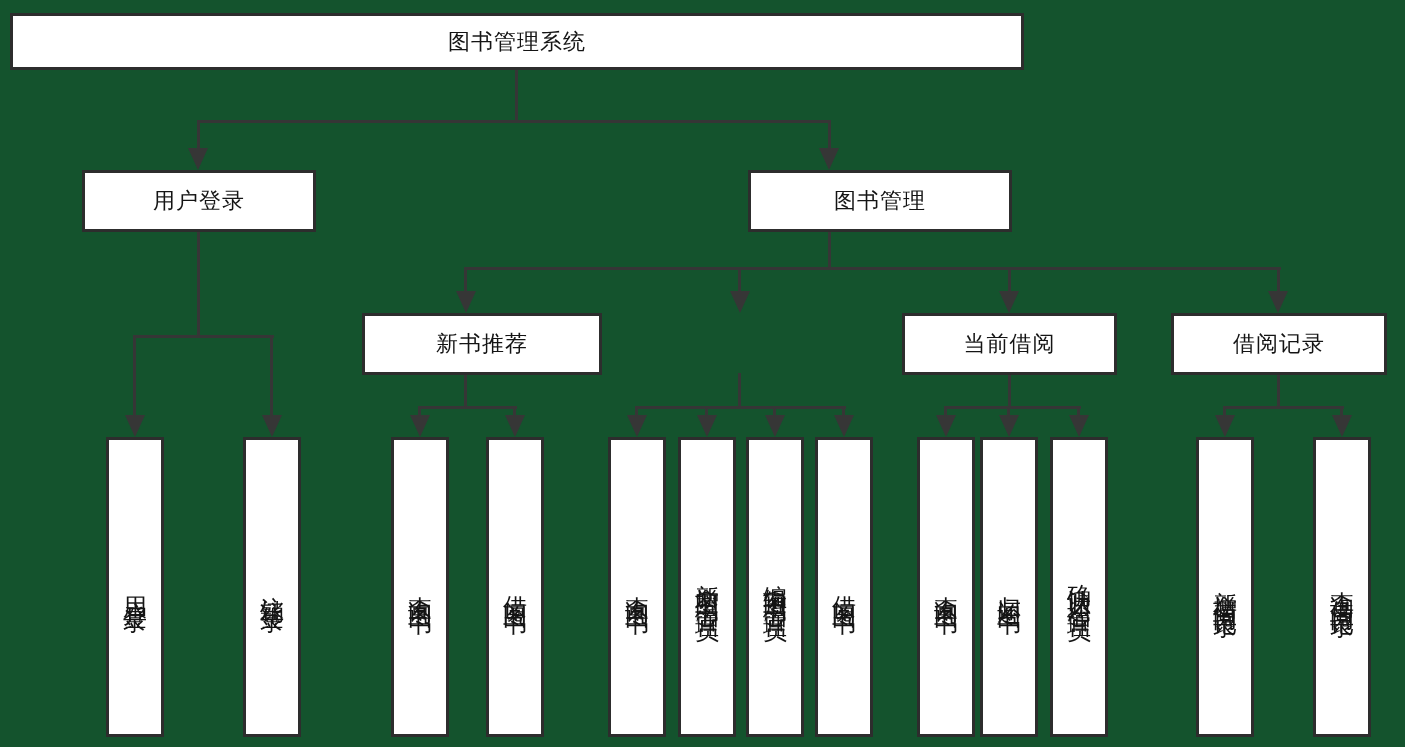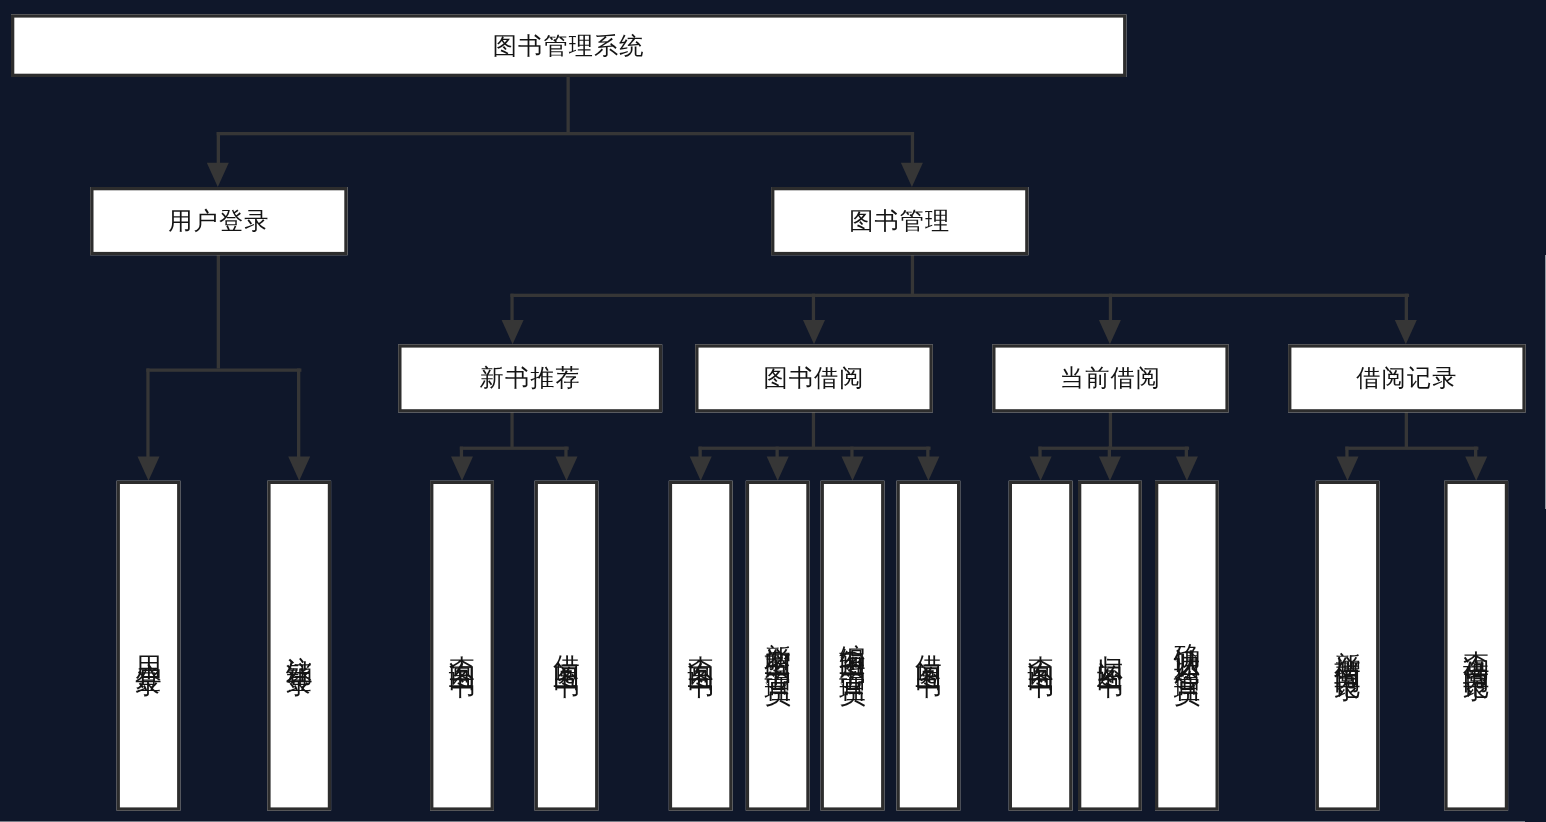--- a/index.html
+++ b/index.html
@@ -1,20 +1,20 @@
 <!DOCTYPE html>
 <html><head>
 <meta charset="utf-8">
 <style>
   * { margin:0; padding:0; box-sizing:border-box; }
   html,body { background:#fff; }
   .canvas {
     position:relative;
     width:1405px; height:747px;
-    background:#0f172a;
+    background:#14532d;
     font-family:"DejaVu Sans","Liberation Sans",sans-serif;
     color:#1c1c1c;
     overflow:hidden;
   }
   .node {
     position:absolute;
     border:3px solid #2d2d2d;
     background:#fff;
     display:flex;
     align-items:center;
@@ -58,42 +58,41 @@
   <div class="node" style="left:10px;top:13px;width:1014px;height:57px">图书管理系统</div>
 
   <div class="vl" style="left:515px;top:70px;height:50px"></div>
   <div class="hl" style="left:197px;top:120px;width:634px"></div>
   <div class="vl" style="left:197px;top:120px;height:33px"></div>
   <div class="vl" style="left:828px;top:120px;height:33px"></div>
   <div class="arr" style="left:188px;top:148px"></div>
   <div class="arr" style="left:819px;top:148px"></div>
 
   <div class="node" style="left:82px;top:170px;width:234px;height:62px">用户登录</div>
-  <div class="node" style="left:701px;top:170px;width:234px;height:62px">图书管理</div>
+  <div class="node" style="left:748px;top:170px;width:264px;height:62px">图书管理</div>
 
   <div class="vl" style="left:197px;top:232px;height:103px"></div>
   <div class="hl" style="left:133px;top:335px;width:141px"></div>
   <div class="vl" style="left:133px;top:335px;height:82px"></div>
   <div class="vl" style="left:270px;top:335px;height:82px"></div>
   <div class="arr" style="left:125px;top:415px"></div>
   <div class="arr" style="left:262px;top:415px"></div>
 
   <div class="vl" style="left:828px;top:232px;height:37px"></div>
   <div class="hl" style="left:464px;top:267px;width:817px"></div>
   <div class="vl" style="left:464px;top:267px;height:26px"></div>
   <div class="vl" style="left:738px;top:267px;height:26px"></div>
   <div class="vl" style="left:1008px;top:267px;height:26px"></div>
   <div class="vl" style="left:1277px;top:267px;height:26px"></div>
   <div class="arr" style="left:456px;top:291px"></div>
   <div class="arr" style="left:730px;top:291px"></div>
   <div class="arr" style="left:999px;top:291px"></div>
   <div class="arr" style="left:1268px;top:291px"></div>
 
   <div class="node" style="left:362px;top:313px;width:240px;height:62px">新书推荐</div>
-  <div class="node" style="left:632px;top:313px;width:216px;height:62px">图书借阅</div>
   <div class="node" style="left:902px;top:313px;width:215px;height:62px">当前借阅</div>
   <div class="node" style="left:1171px;top:313px;width:216px;height:62px">借阅记录</div>
 
   <div class="vl" style="left:464px;top:373px;height:35px"></div>
   <div class="hl" style="left:418px;top:406px;width:99px"></div>
   <div class="vl" style="left:418px;top:406px;height:12px"></div>
   <div class="vl" style="left:513px;top:406px;height:12px"></div>
   <div class="arr" style="left:410px;top:415px"></div>
   <div class="arr" style="left:505px;top:415px"></div>
 

